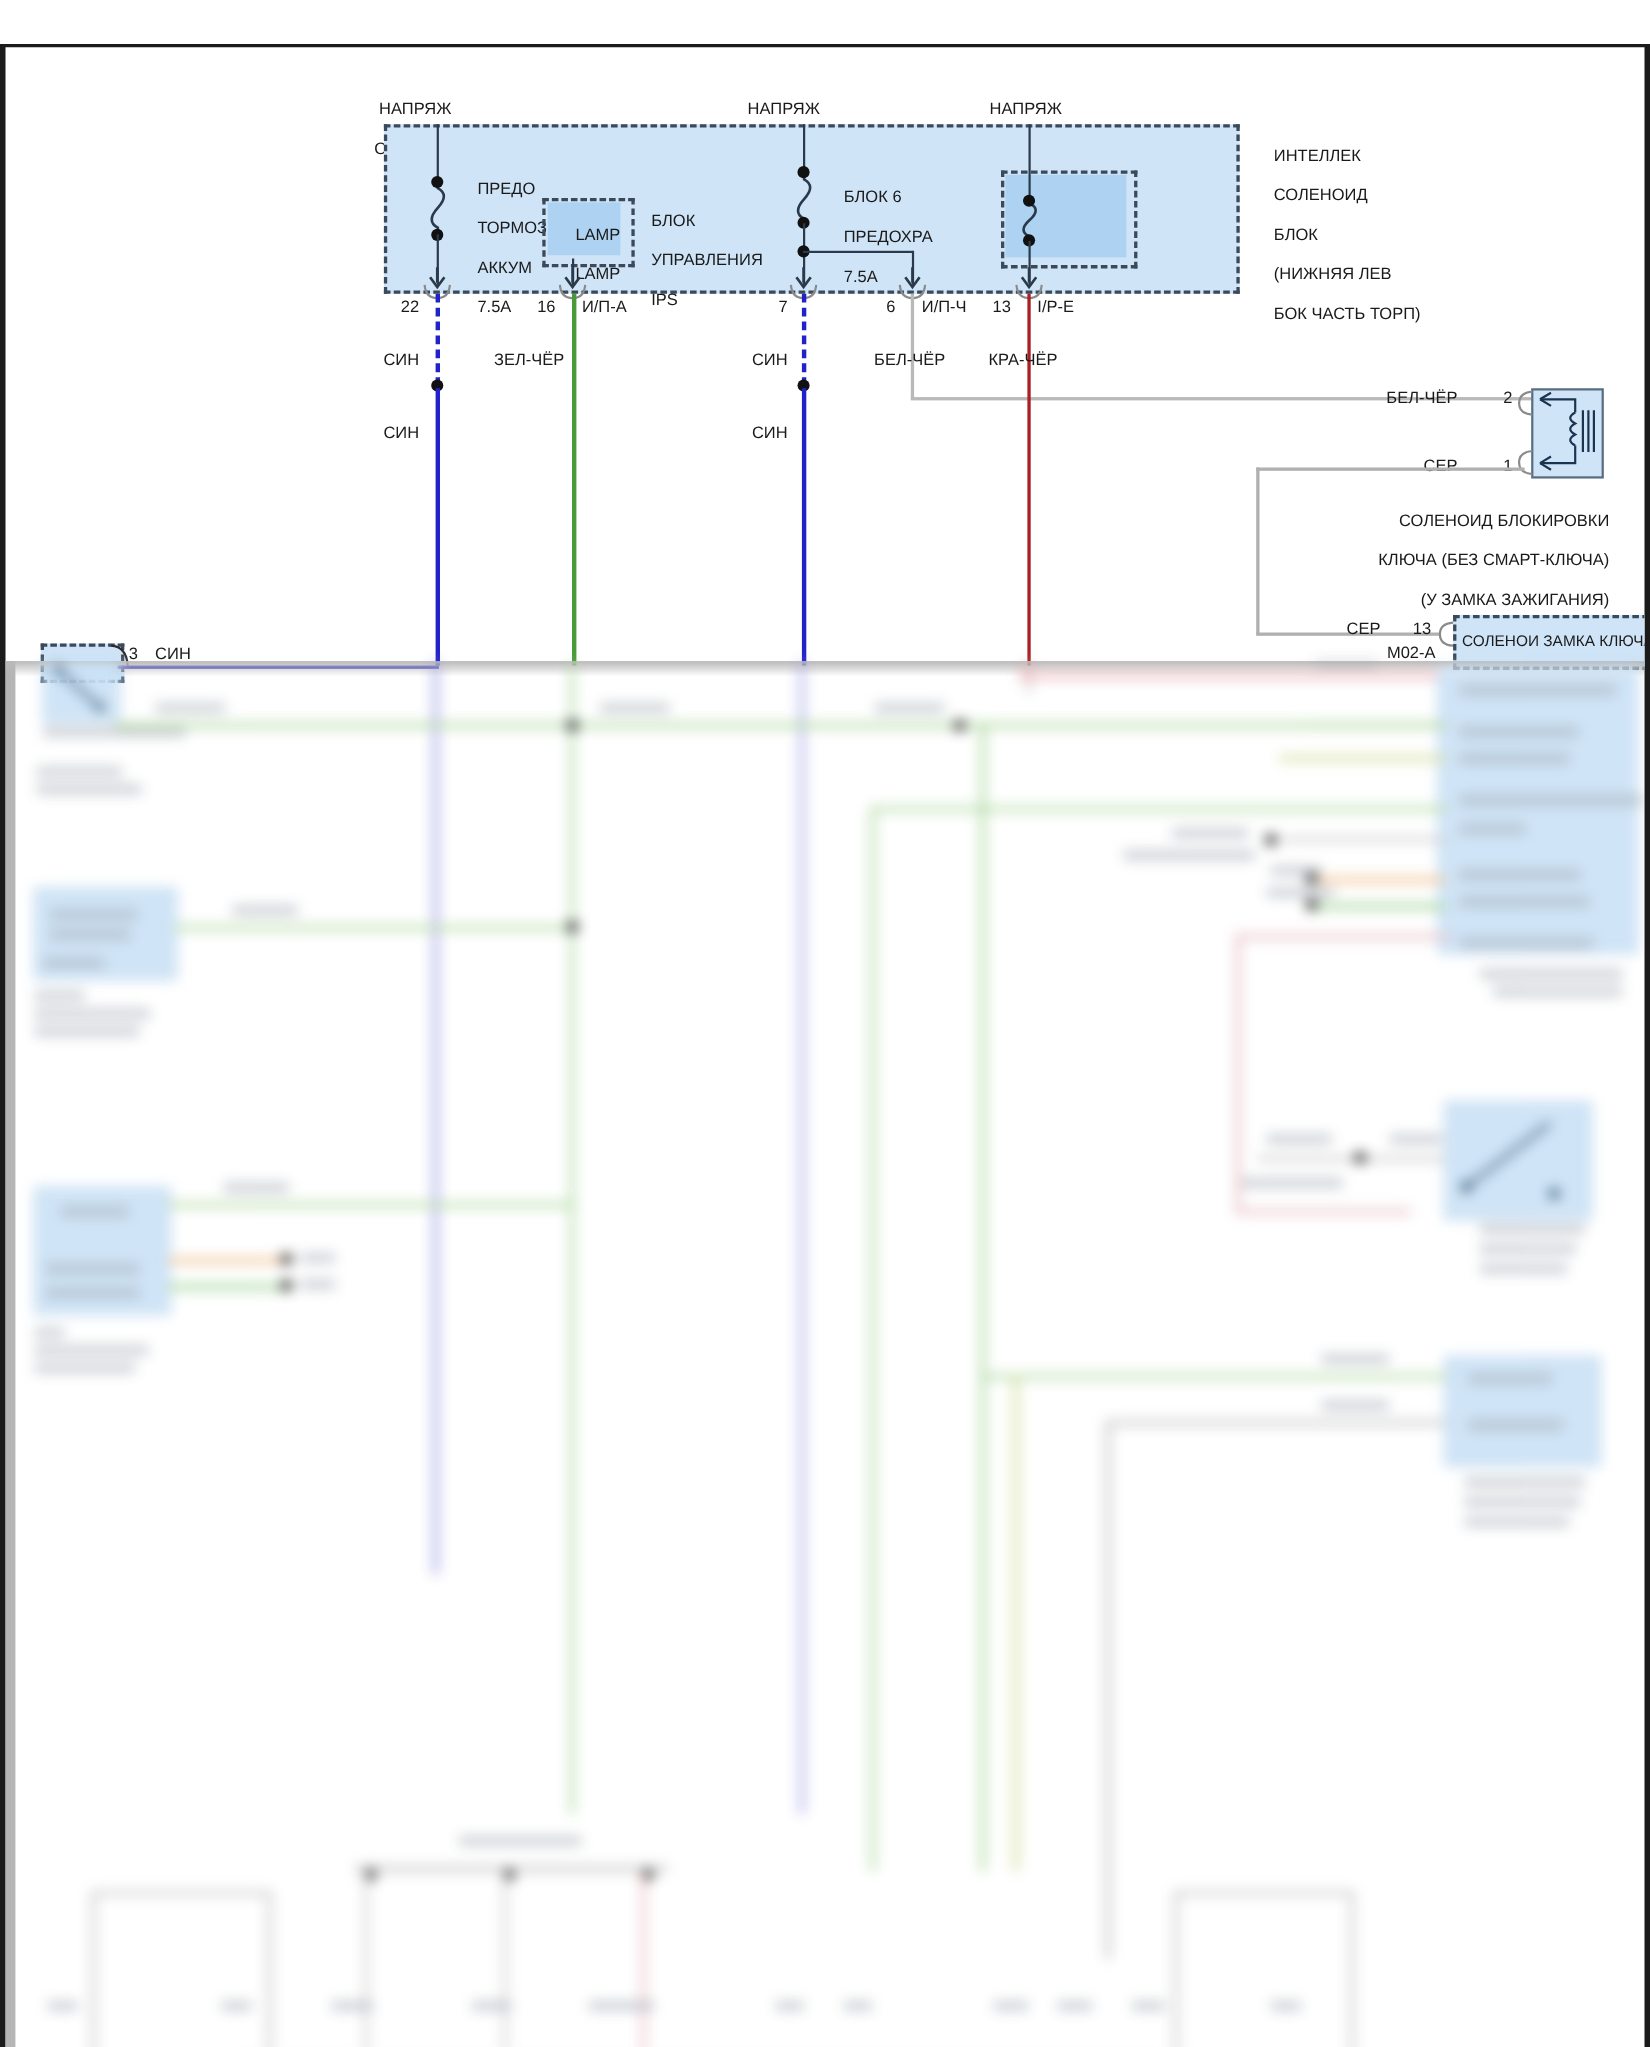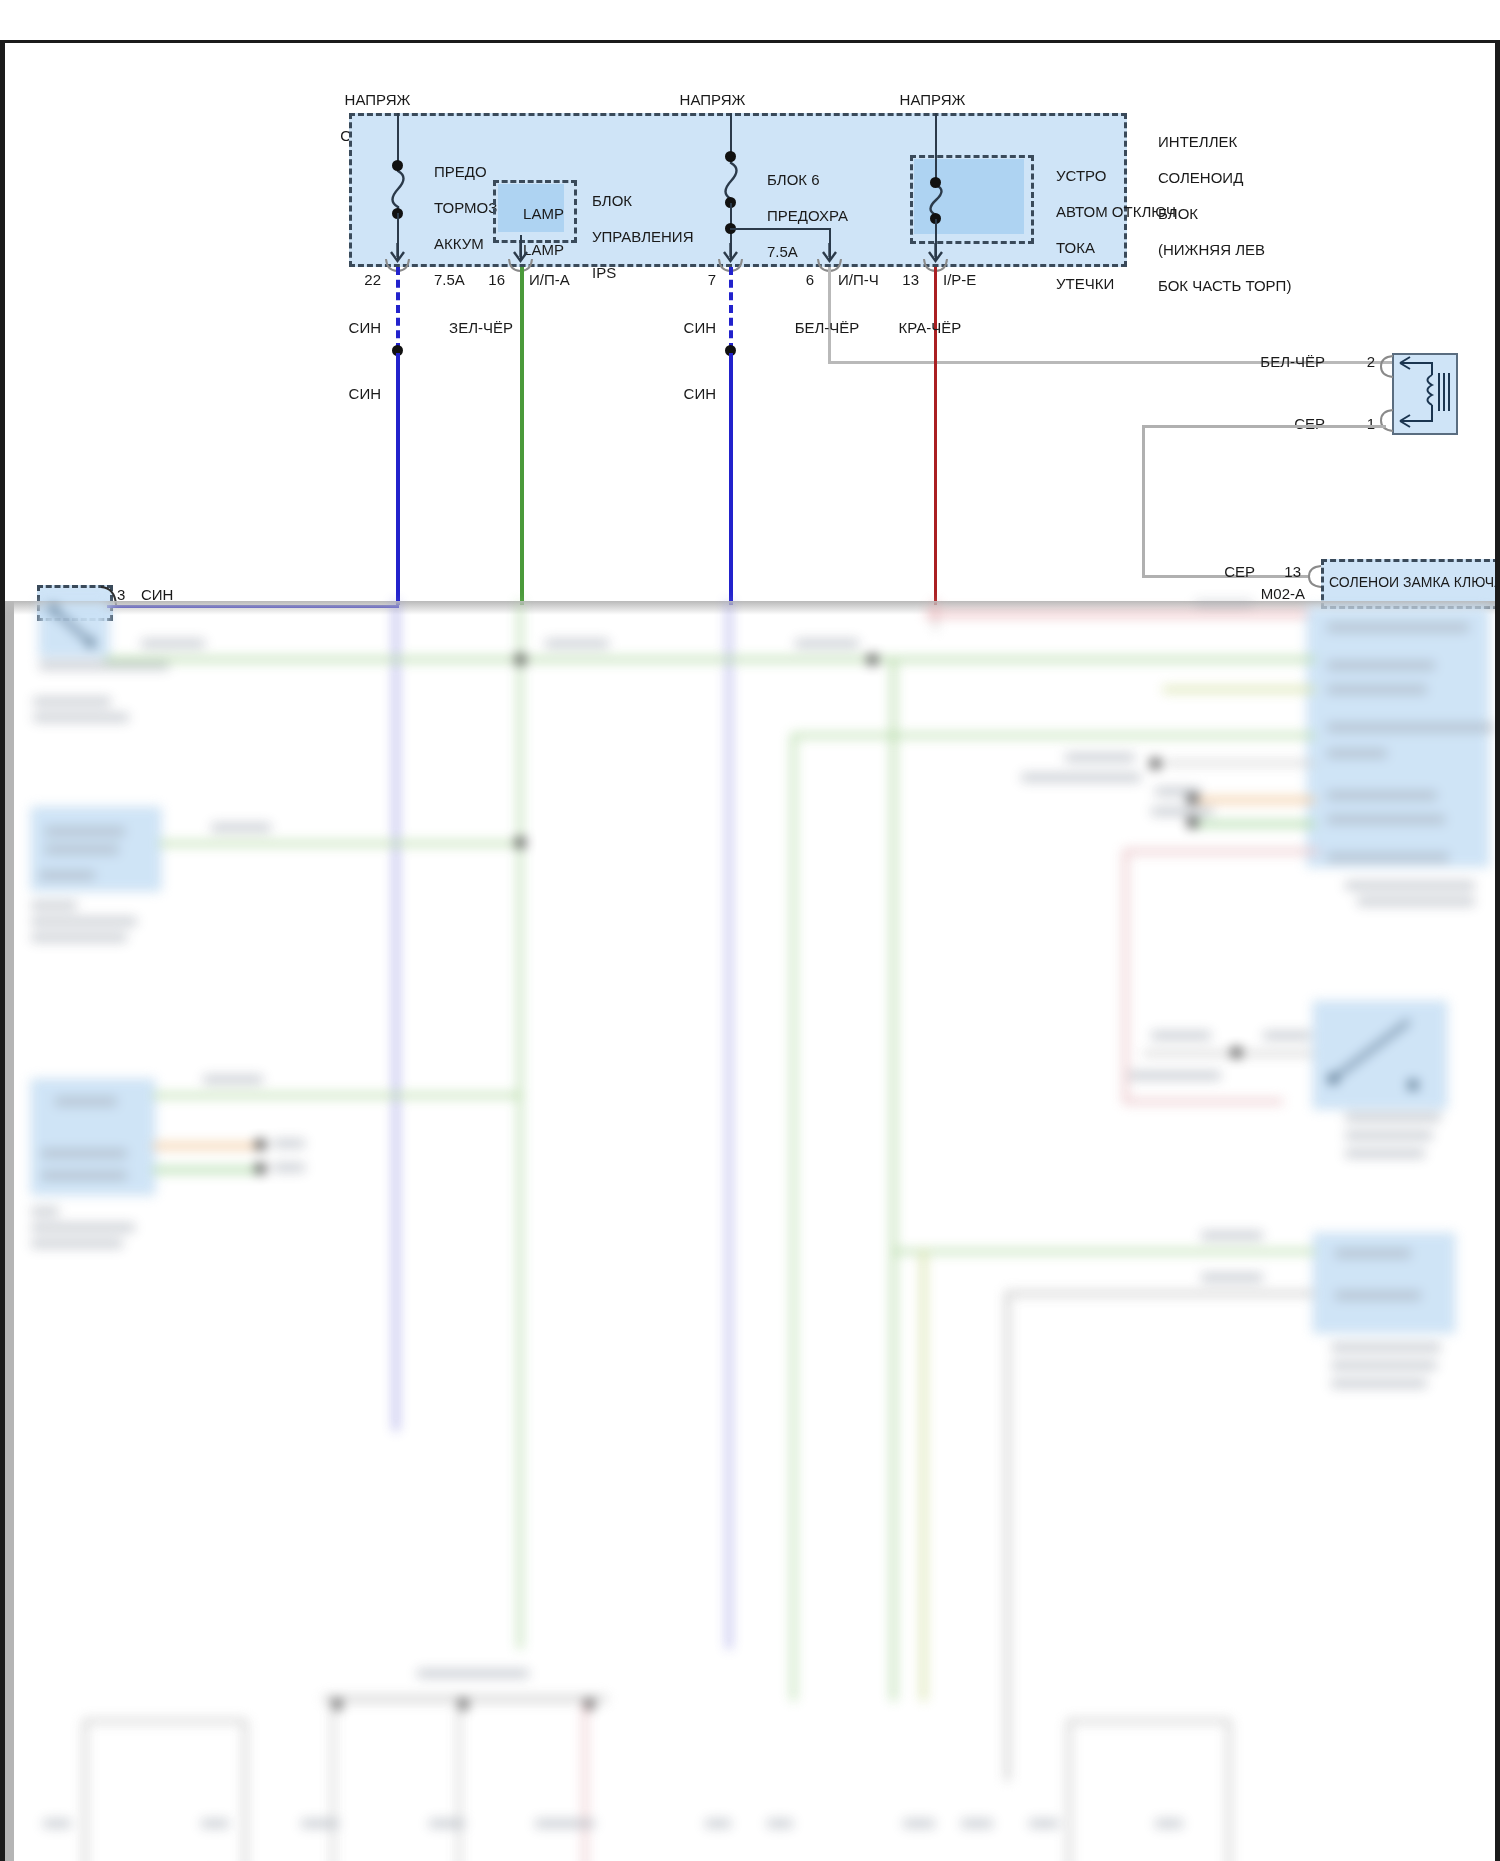--- a/index.html
+++ b/index.html
@@ -135,26 +135,20 @@
     <div class="thin-v" style="left:930px;top:70px;height:68px;"></div>
     <svg class="svgwrap" style="left:916px;top:134px;width:30px;height:46px;">
       <path d="M15 2 L15 8 Q26 13 15 23 Q4 33 15 38 L15 44" fill="none" stroke="#2b3a4a" stroke-width="2.4"></path>
     </svg>
     <div class="dot" style="left:925px;top:134px;"></div>
     <div class="dot" style="left:925px;top:170px;"></div>
     <div class="thin-v" style="left:930px;top:176px;height:40px;"></div>
     <svg class="svgwrap" style="left:921px;top:200px;width:20px;height:22px;">
       <path d="M9.5 0 L9.5 14 M3 9 L9.5 18 L16 9" fill="none" stroke="#2b3a4a" stroke-width="2.4"></path>
     </svg>
-    <div class="txt" style="left:1026px;top:106px;width:140px;">
-      <span>УСТРО</span><br>
-      <span>АВТОМ ОТКЛЮЧ</span><br>
-      <span>ТОКА</span><br>
-      <span>УТЕЧКИ</span>
-    </div>
 
     <svg class="svgwrap" style="left:380px;top:216px;width:26px;height:14px;">
       <path d="M1 0 Q2 12 12.5 12 Q23 12 24 0" fill="none" stroke="#8a8a8a" stroke-width="2"></path>
     </svg>
     <svg class="svgwrap" style="left:503px;top:216px;width:26px;height:14px;">
       <path d="M1 0 Q2 12 12.5 12 Q23 12 24 0" fill="none" stroke="#8a8a8a" stroke-width="2"></path>
     </svg>
     <svg class="svgwrap" style="left:713px;top:216px;width:26px;height:14px;">
       <path d="M1 0 Q2 12 12.5 12 Q23 12 24 0" fill="none" stroke="#8a8a8a" stroke-width="2"></path>
     </svg>
@@ -208,20 +202,25 @@
     <svg class="svgwrap" style="left:1376px;top:312px;width:14px;height:24px;">
       <path d="M12 1 Q0 2 0 11.5 Q0 21 12 22" fill="none" stroke="#8a8a8a" stroke-width="2"></path>
     </svg>
     <svg class="svgwrap" style="left:1376px;top:366px;width:14px;height:24px;">
       <path d="M12 1 Q0 2 0 11.5 Q0 21 12 22" fill="none" stroke="#8a8a8a" stroke-width="2"></path>
     </svg>
     <div class="txt r" style="left:1330px;top:310px;width:40px;">2</div>
     <div class="txt r" style="left:1200px;top:310px;width:120px;">БЕЛ-ЧЁР</div>
     <div class="txt r" style="left:1330px;top:372px;width:40px;">1</div>
     <div class="txt r" style="left:1200px;top:372px;width:120px;">СЕР</div>
+    <div class="txt r" style="left:1090px;top:404px;width:368px;">
+      <span>СОЛЕНОИД БЛОКИРОВКИ</span><br>
+      <span>КЛЮЧА (БЕЗ СМАРТ-КЛЮЧА)</span><br>
+      <span>(У ЗАМКА ЗАЖИГАНИЯ)</span>
+    </div>
 
     <div class="hline" style="left:1137px;top:382px;width:244px;border-top-color:#b0b0b0;border-top-width:3px;"></div>
     <div class="vline" style="left:1137px;top:382px;height:152px;border-left-color:#b0b0b0;border-left-width:3px;"></div>
     <div class="hline" style="left:1137px;top:532px;width:168px;border-top-color:#b0b0b0;border-top-width:3px;"></div>
 
     <svg class="svgwrap" style="left:1304px;top:522px;width:14px;height:24px;">
       <path d="M12 1 Q0 2 0 11.5 Q0 21 12 22" fill="none" stroke="#8a8a8a" stroke-width="2"></path>
     </svg>
     <div class="txt r" style="left:1256px;top:520px;width:40px;">13</div>
     <div class="txt r" style="left:1150px;top:520px;width:100px;">СЕР</div>

